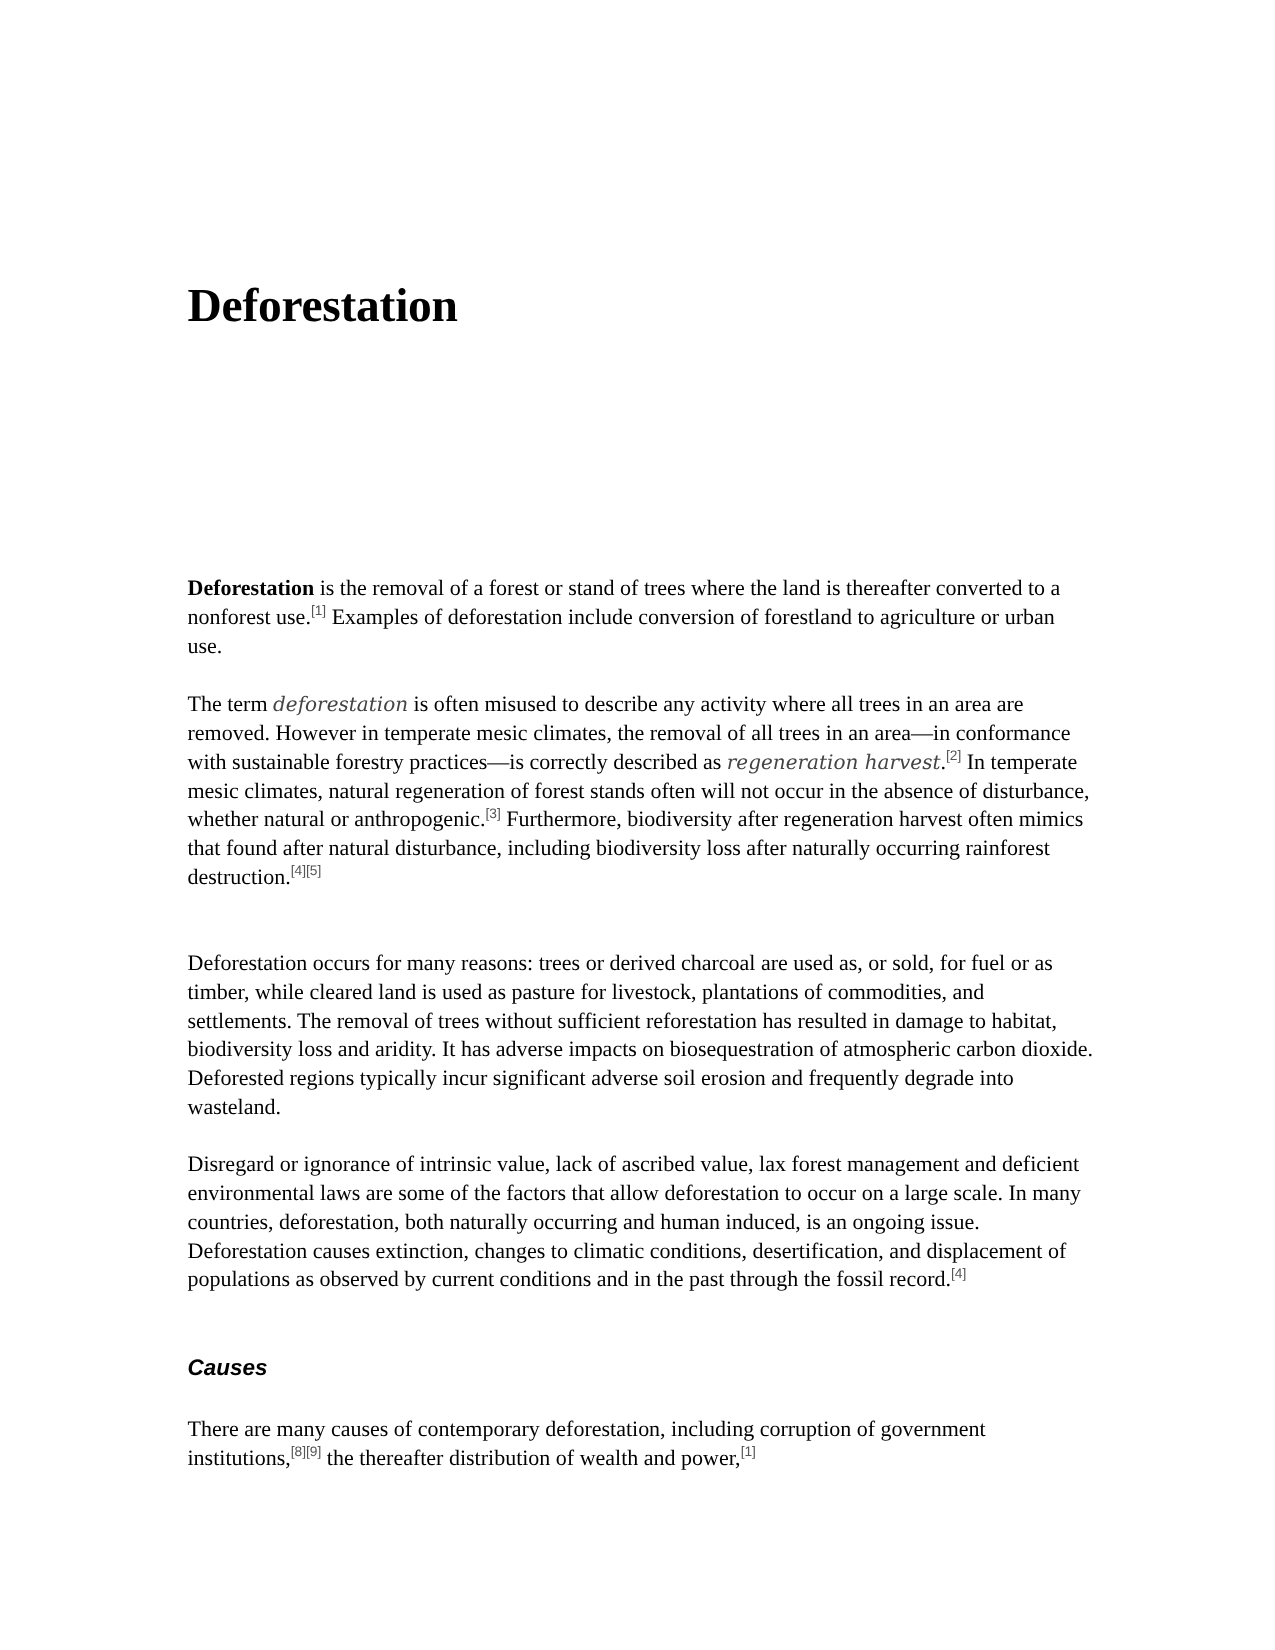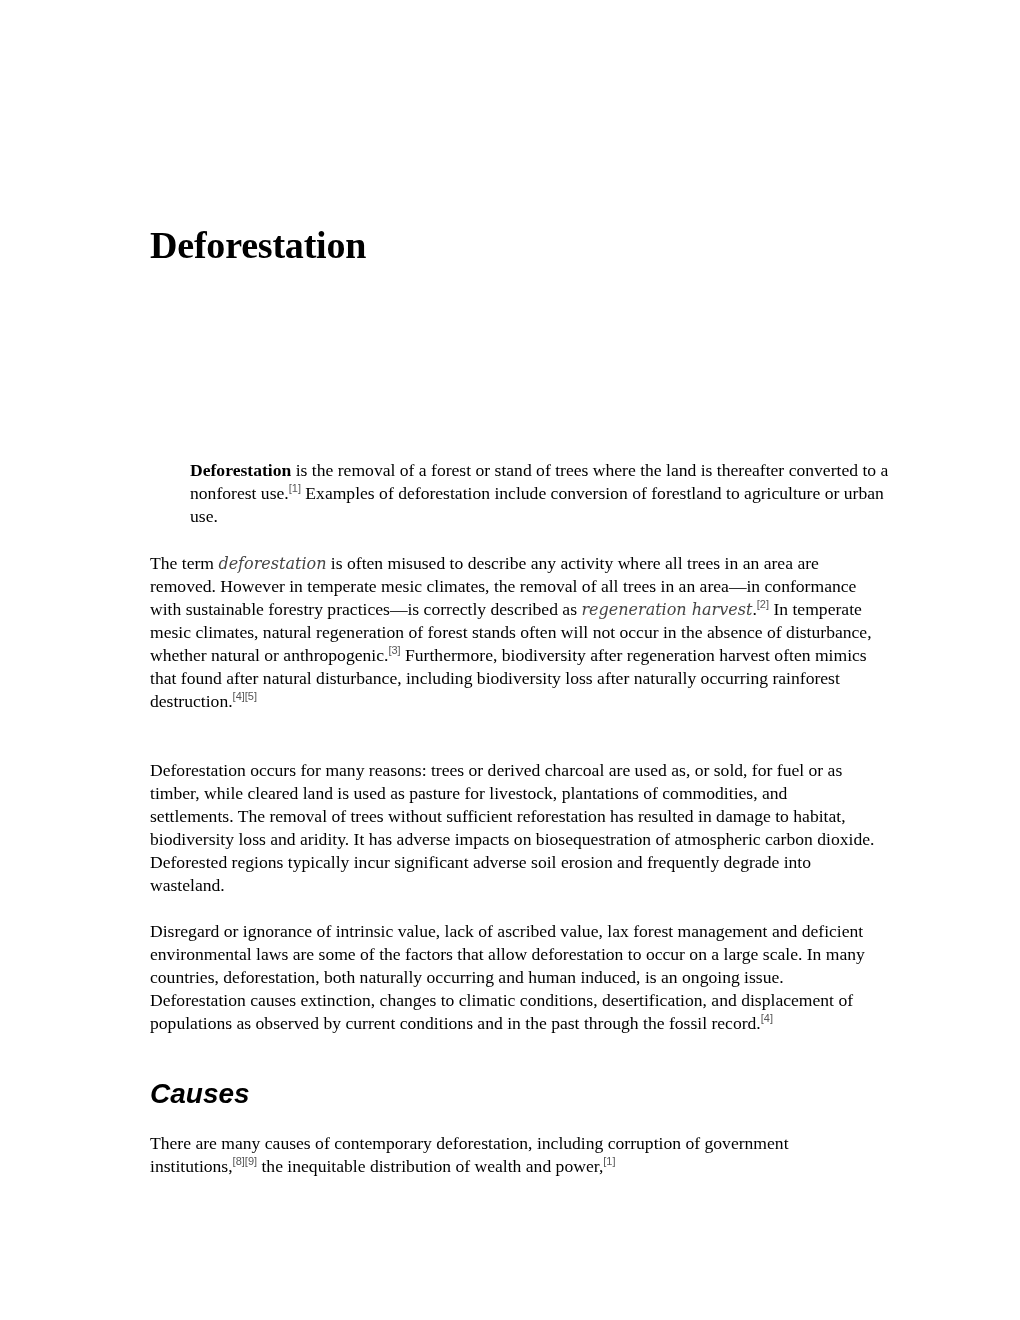--- a/index.html
+++ b/index.html
@@ -22,33 +22,33 @@
       font-family: "DejaVu Serif", serif; font-style: italic;
       font-size: 16px; color: #444;
     }
     sup.ref {
       font-family: "Liberation Sans", sans-serif;
       font-size: 11px; color: #555; vertical-align: super; line-height: 0;
     }
     .h2 {
       position: absolute; left: 0; top: 1080px; margin: 0;
       font-family: "Liberation Sans", sans-serif; font-weight: bold; font-style: italic;
-      font-size: 28px; line-height: 28px;
+      font-size: 18px; line-height: 28px;
     }
   </style>
 </head>
 <body>
 
 <div class="page">
   <h1 class="title">Deforestation</h1>
 
-  <p class="para" style="top:459px;margin-left:40px;"><b>Deforestation</b><span> is the removal of a forest or stand of trees where the land is thereafter converted to a nonforest use.</span><sup class="ref">[1]</sup><span> Examples of deforestation include conversion of forestland to agriculture or urban use.</span></p>
+  <p class="para" style="top:459px;"><b>Deforestation</b><span> is the removal of a forest or stand of trees where the land is thereafter converted to a nonforest use.</span><sup class="ref">[1]</sup><span> Examples of deforestation include conversion of forestland to agriculture or urban use.</span></p>
 
   <p class="para" style="top:552px;"><span>The term </span><span class="term">deforestation</span><span> is often misused to describe any activity where all trees in an area are removed. However in temperate mesic climates, the removal of all trees in an area—in conformance with sustainable forestry practices—is correctly described as </span><span class="term">regeneration harvest</span><span>.</span><sup class="ref">[2]</sup><span> In temperate mesic climates, natural regeneration of forest stands often will not occur in the absence of disturbance, whether natural or anthropogenic.</span><sup class="ref">[3]</sup><span> Furthermore, biodiversity after regeneration harvest often mimics that found after natural disturbance, including biodiversity loss after naturally occurring rainforest destruction.</span><sup class="ref">[4]</sup><sup class="ref">[5]</sup></p>
 
   <p class="para" style="top:759px;">Deforestation occurs for many reasons: trees or derived charcoal are used as, or sold, for fuel or as timber, while cleared land is used as pasture for livestock, plantations of commodities, and settlements. The removal of trees without sufficient reforestation has resulted in damage to habitat, biodiversity loss and aridity. It has adverse impacts on biosequestration of atmospheric carbon dioxide. Deforested regions typically incur significant adverse soil erosion and frequently degrade into wasteland.</p>
 
   <p class="para" style="top:920px;"><span>Disregard or ignorance of intrinsic value, lack of ascribed value, lax forest management and deficient environmental laws are some of the factors that allow deforestation to occur on a large scale. In many countries, deforestation, both naturally occurring and human induced, is an ongoing issue. Deforestation causes extinction, changes to climatic conditions, desertification, and displacement of populations as observed by current conditions and in the past through the fossil record.</span><sup class="ref">[4]</sup></p>
 
   <h2 class="h2">Causes</h2>
 
-  <p class="para" style="top:1132px;"><span>There are many causes of contemporary deforestation, including corruption of government institutions,</span><sup class="ref">[8]</sup><sup class="ref">[9]</sup><span> the inequitable distribution of wealth and power,</span><sup class="ref">[1]</sup></p>
+  <p class="para" style="top:1132px;"><span>There are many causes of contemporary deforestation, including corruption of government institutions,</span><sup class="ref">[8]</sup><sup class="ref">[9]</sup><span> the thereafter distribution of wealth and power,</span><sup class="ref">[1]</sup></p>
 </div>
 
 </body></html>

